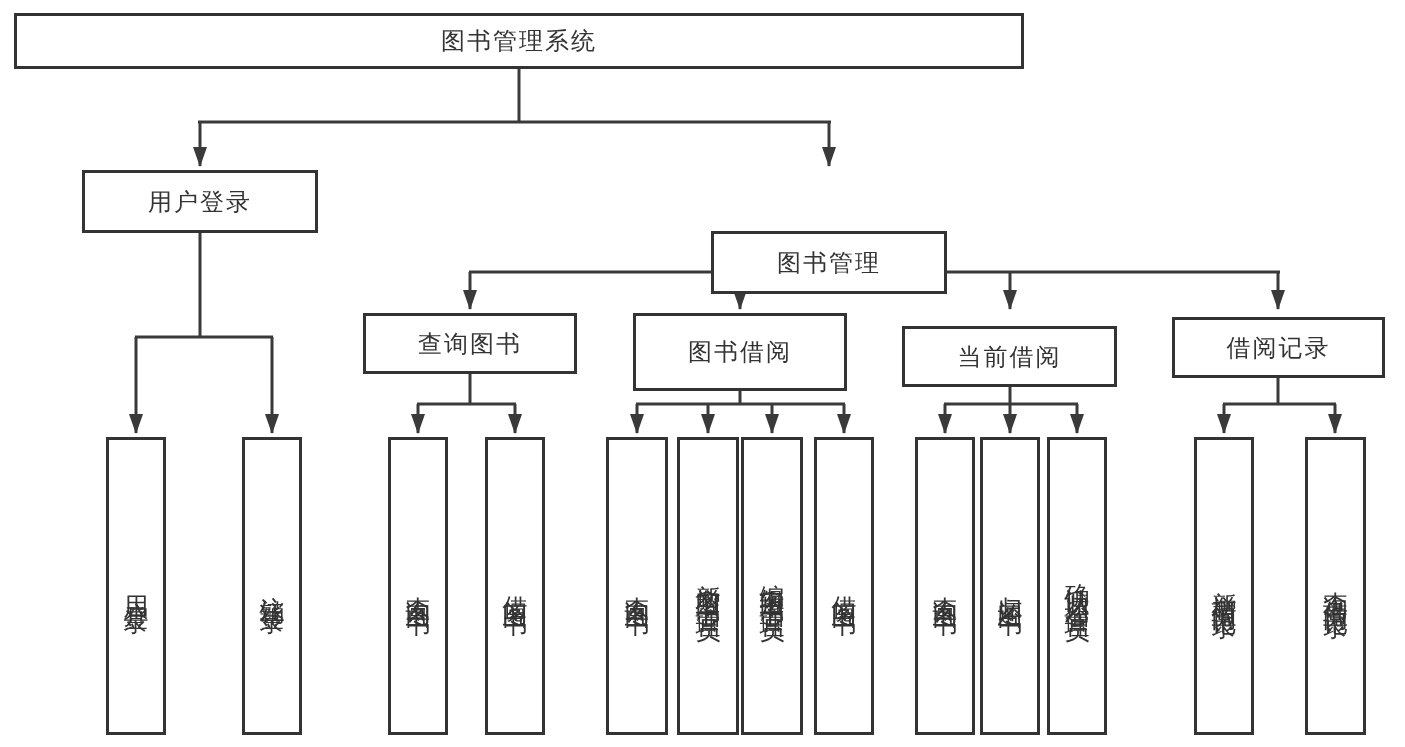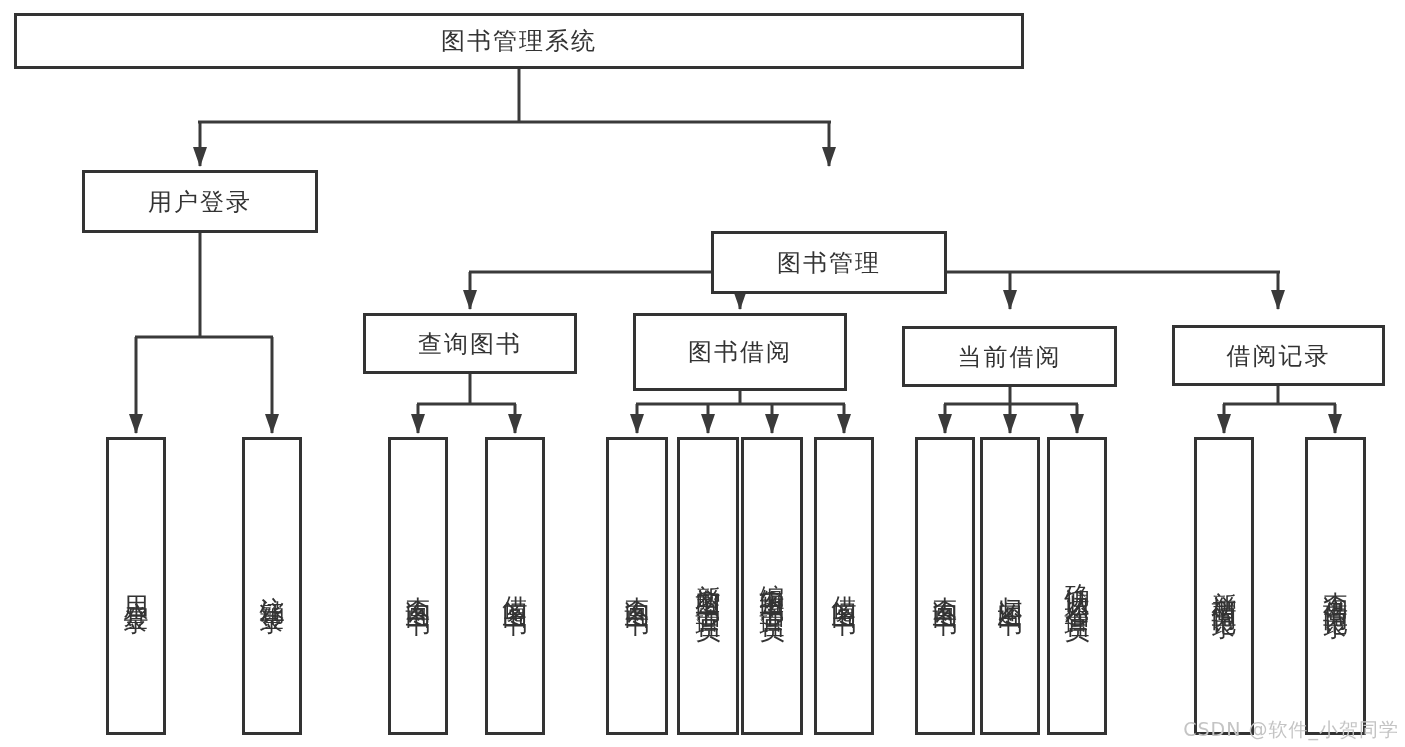--- a/index.html
+++ b/index.html
@@ -129,21 +129,21 @@
 
   <div class="node hbox" style="left:363px; top:313px; width:214px; height:61px;">
     <span>查询图书</span>
   </div>
   <div class="node hbox" style="left:633px; top:313px; width:214px; height:78px;">
     <span>图书借阅</span>
   </div>
   <div class="node hbox" style="left:902px; top:326px; width:215px; height:61px;">
     <span>当前借阅</span>
   </div>
-  <div class="node hbox" style="left:1172px; top:325px; width:213px; height:61px;">
+  <div class="node hbox" style="left:1172px; top:317px; width:213px; height:61px;">
     <span>借阅记录</span>
   </div>
 
   <div class="node vbox" style="left:106px; top:437px; width:60px; height:298px;">
     <span class="vtext">用户登录</span>
   </div>
   <div class="node vbox" style="left:242px; top:437px; width:60px; height:298px;">
     <span class="vtext">注销登录</span>
   </div>
   <div class="node vbox" style="left:388px; top:437px; width:60px; height:298px;">
@@ -173,15 +173,14 @@
   <div class="node vbox" style="left:1047px; top:437px; width:60px; height:298px;">
     <span class="vtext">确认归还（管理员）</span>
   </div>
   <div class="node vbox" style="left:1194px; top:437px; width:60px; height:298px;">
     <span class="vtext">新增借阅记录</span>
   </div>
   <div class="node vbox" style="left:1305px; top:437px; width:61px; height:298px;">
     <span class="vtext">查询借阅记录</span>
   </div>
 
-  <div class="watermark">CSDN @软件_小贺同学</div>
 
 </div>
 
 </body></html>

